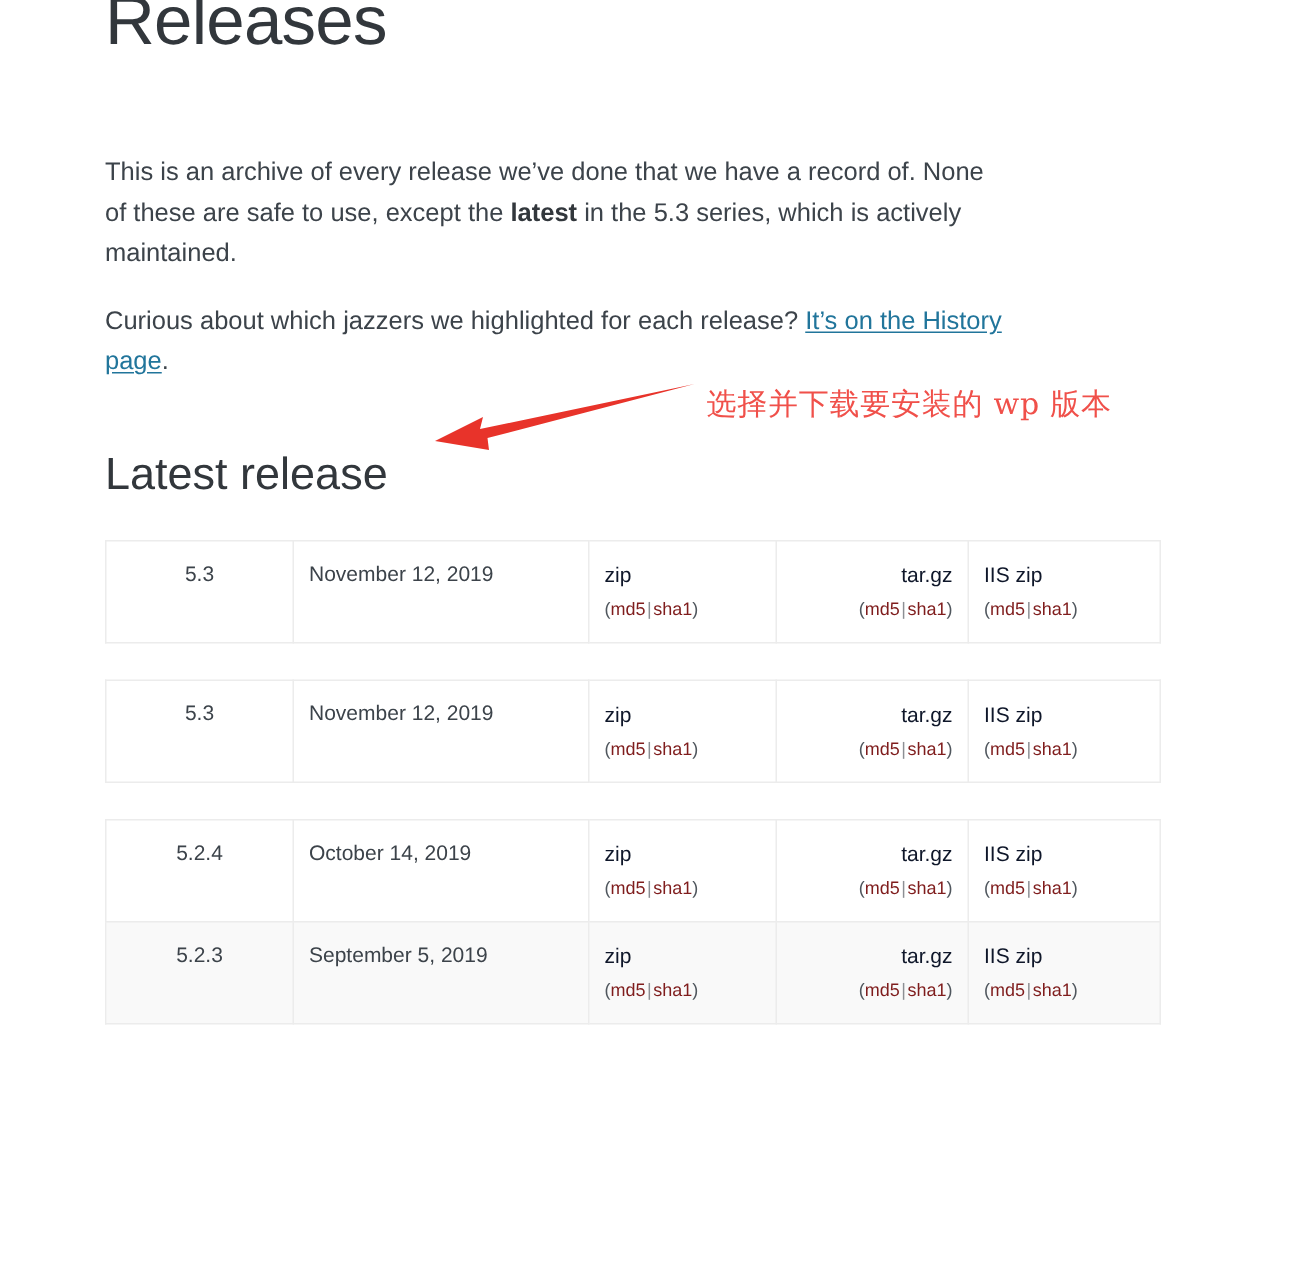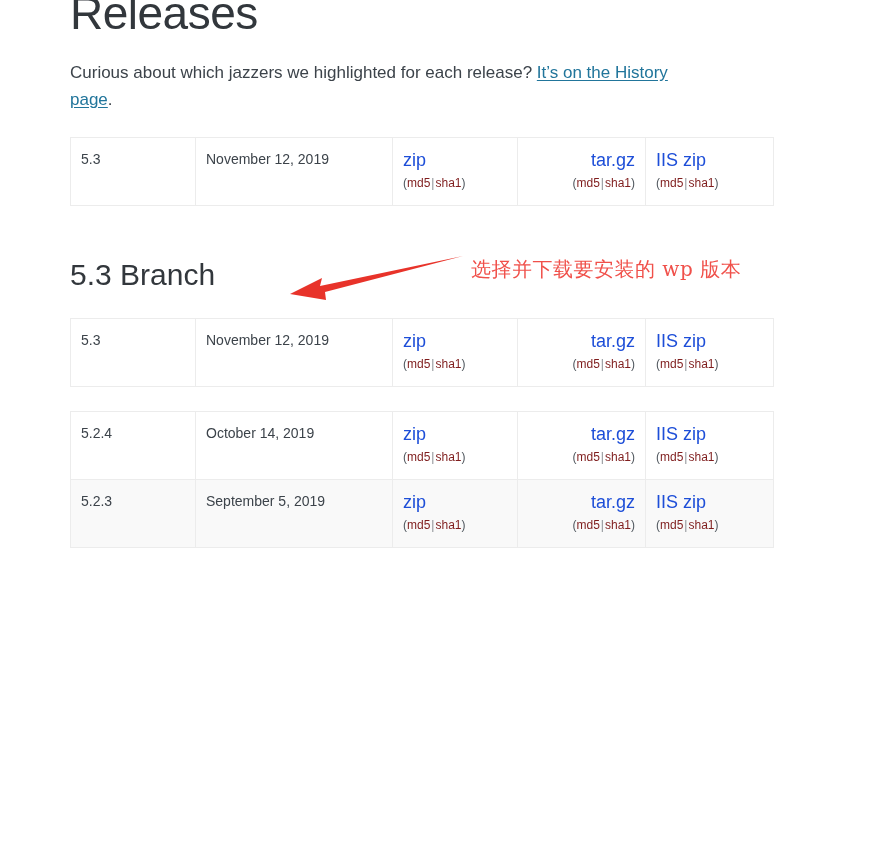--- a/index.html
+++ b/index.html
@@ -76,31 +76,31 @@
     border: 1px solid #ececec;
     vertical-align: top;
     padding: 12px 10px 14px 10px;
     font-size: 14px;
     line-height: 19px;
     color: #3c434a;
   }
   table.releases tr:nth-child(even) td {
     background: #f9f9f9;
   }
-  td.c-version { width: 104px; }
+  td.c-version { width: 104px; text-align: center; }
   td.c-date    { width: 176px; }
   td.c-dl      { width: 104px; }
   td.c-dl2     { width: 107px; text-align: right; }
   td.c-dl3     { width: 107px; }
 
   td .dl-main {
     display: block;
-    color: #1d4ed8;
+    color: #0f172a;
     text-decoration: none;
-    font-size: 18px;
+    font-size: 14px;
     line-height: 20px;
   }
   td .dl-sub {
     display: block;
     margin-top: 5px;
     font-size: 12px;
     line-height: 16px;
     color: #50575e;
   }
   td .dl-sub a {
@@ -133,25 +133,29 @@
   }
 </style>
 </head>
 <body>
 
 <div class="page">
   <div class="content">
 
     <h1 class="page-title">Releases</h1>
 
+    <p class="intro first">
+      <span>This is an archive of every release we’ve done that we have a record of. None of these are safe to use, except the </span><b>latest</b><span> in the 5.3 series, which is actively maintained.</span>
+    </p>
 
     <p class="intro second">
       <span>Curious about which jazzers we highlighted for each release? </span><a class="link" href="#">It’s on the History page</a><span>.</span>
     </p>
 
+    <h2 class="section latest-release">Latest release</h2>
     <table class="releases">
       <tbody>
         <tr>
           <td class="c-version">5.3</td>
           <td class="c-date">November 12, 2019</td>
           <td class="c-dl">
             <a class="dl-main" href="#">zip</a>
             <span class="dl-sub"><span>(</span><a href="#">md5</a><span class="sep">|</span><a href="#">sha1</a><span>)</span></span>
           </td>
           <td class="c-dl2">
@@ -159,21 +163,20 @@
             <span class="dl-sub"><span>(</span><a href="#">md5</a><span class="sep">|</span><a href="#">sha1</a><span>)</span></span>
           </td>
           <td class="c-dl3">
             <a class="dl-main" href="#">IIS zip</a>
             <span class="dl-sub"><span>(</span><a href="#">md5</a><span class="sep">|</span><a href="#">sha1</a><span>)</span></span>
           </td>
         </tr>
       </tbody>
     </table>
 
-    <h2 class="section branch">5.3 Branch</h2>
     <table class="releases">
       <tbody>
         <tr>
           <td class="c-version">5.3</td>
           <td class="c-date">November 12, 2019</td>
           <td class="c-dl">
             <a class="dl-main" href="#">zip</a>
             <span class="dl-sub"><span>(</span><a href="#">md5</a><span class="sep">|</span><a href="#">sha1</a><span>)</span></span>
           </td>
           <td class="c-dl2">

